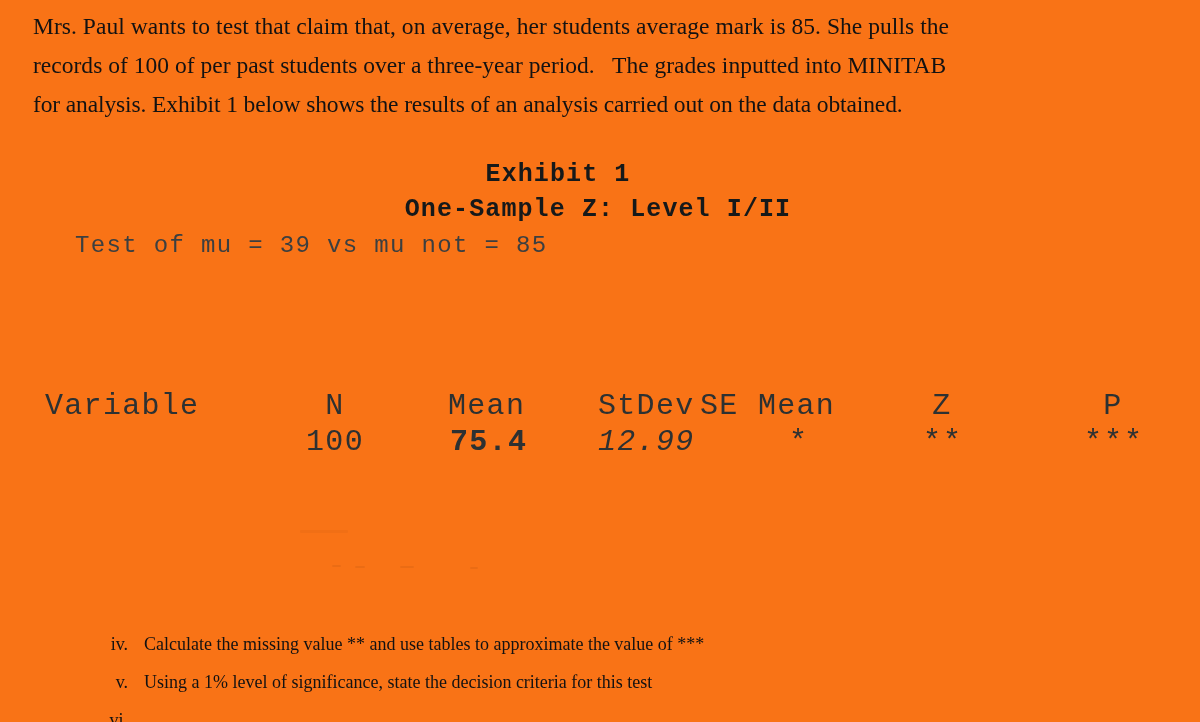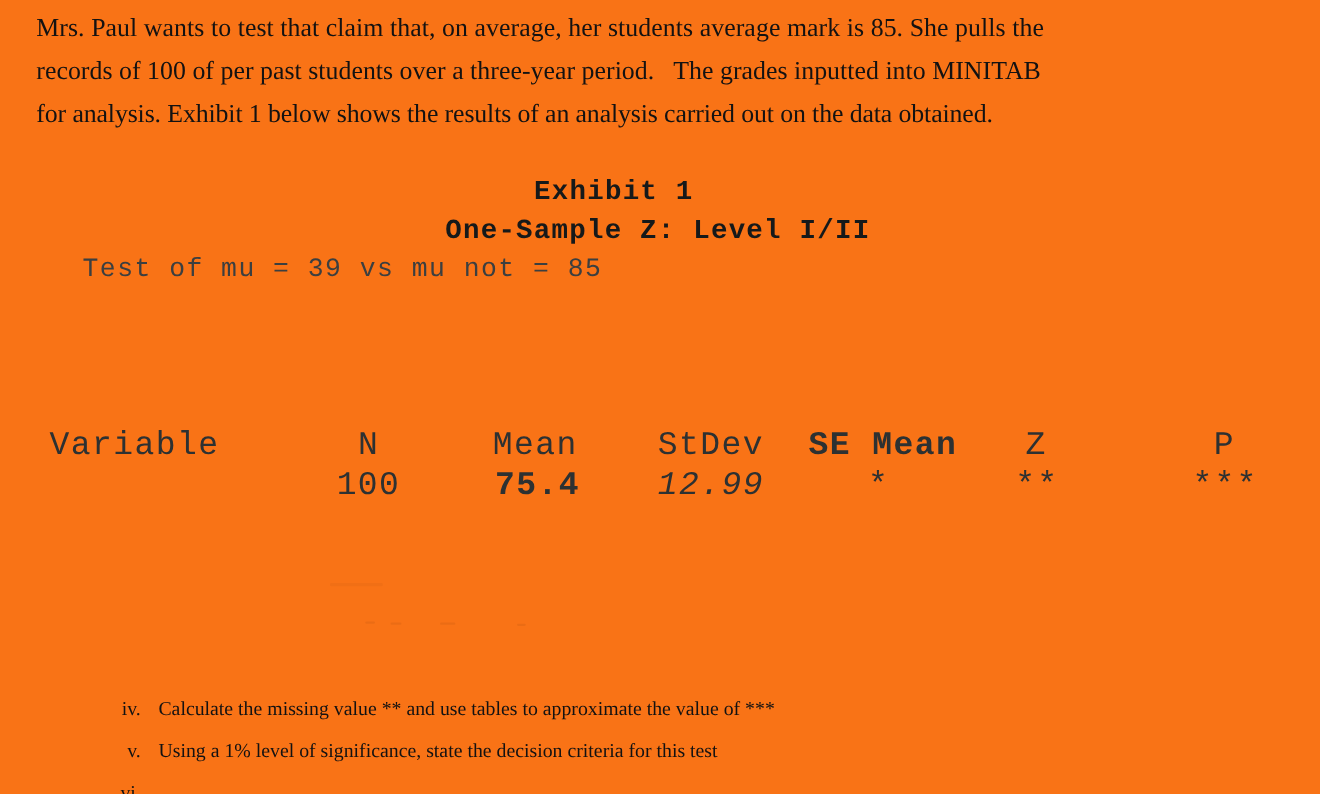--- a/index.html
+++ b/index.html
@@ -111,21 +111,21 @@
     position: absolute;
     top: 0;
     white-space: pre;
     display: block;
   }
   
   .h-variable { left: 45px;  }
   .h-n        { left: 312px; width: 46px; text-align: center; }
   .h-mean     { left: 448px; }
   .h-stdev    { left: 598px; }
-  .h-semean   { left: 735px; font-weight: bold; }
+  .h-semean   { left: 700px; }
   .h-z        { left: 932px; width: 20px; text-align: center; }
   .h-p        { left: 1103px; width: 20px; text-align: center; }
   
   .d-variable { left: 0px;   }
   .d-n        { left: 306px; width: 58px; text-align: center; }
   .d-mean     { left: 450px; font-weight: bold; }
   .d-stdev    { left: 598px; font-style: italic; }
   .d-semean   { left: 740px; width: 118px; text-align: center; letter-spacing: 2px;}
   .d-z        { left: 920px; width: 46px; text-align: center; letter-spacing: 2px;}
   .d-p        { left: 1082px; width: 64px; text-align: center; letter-spacing: 2px;}

